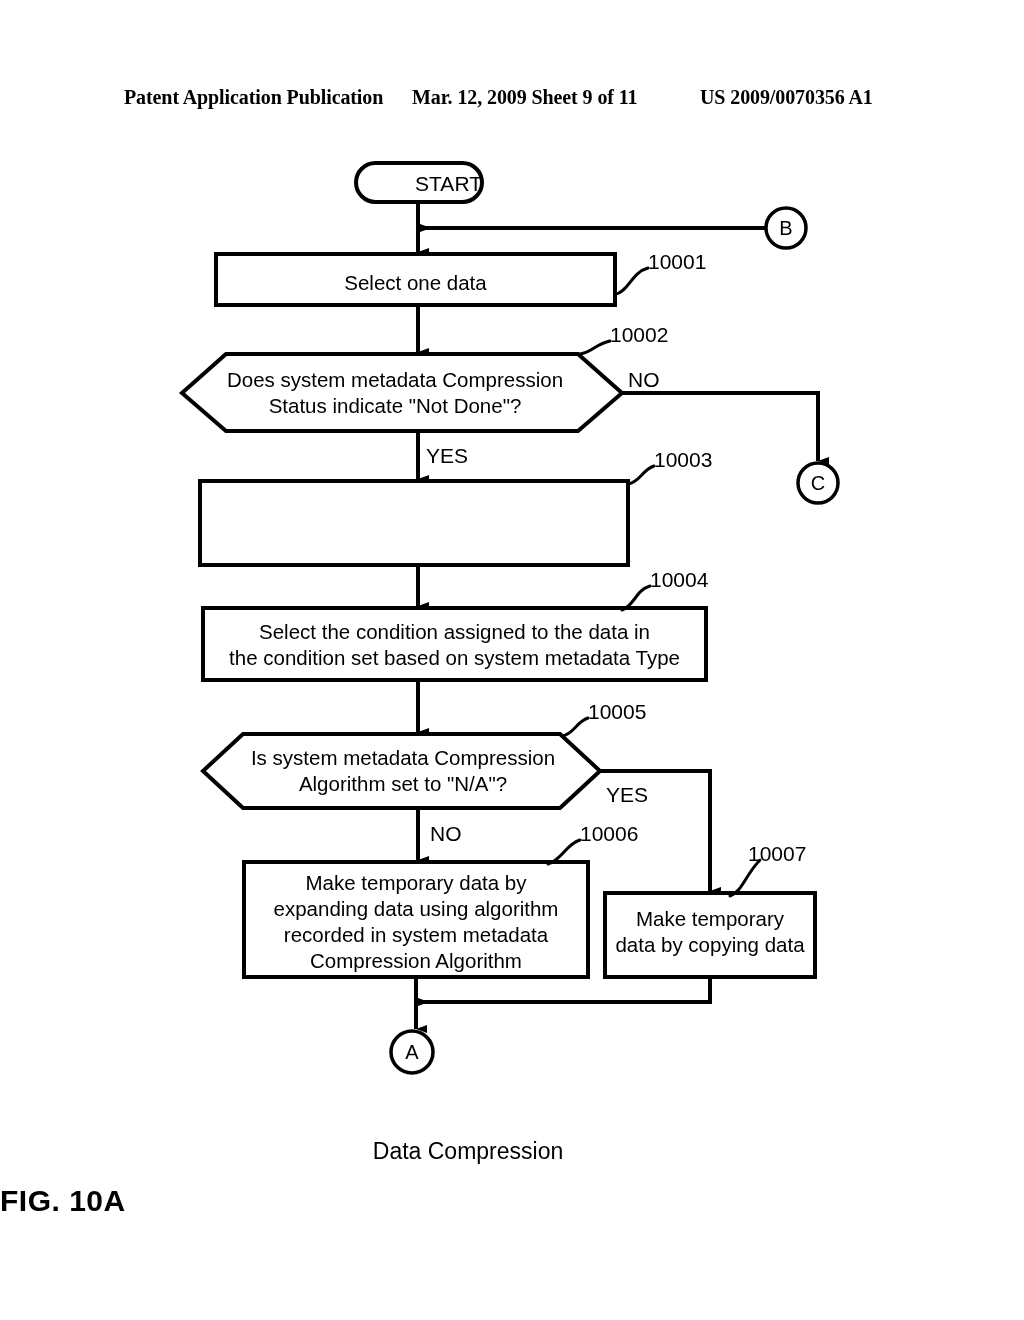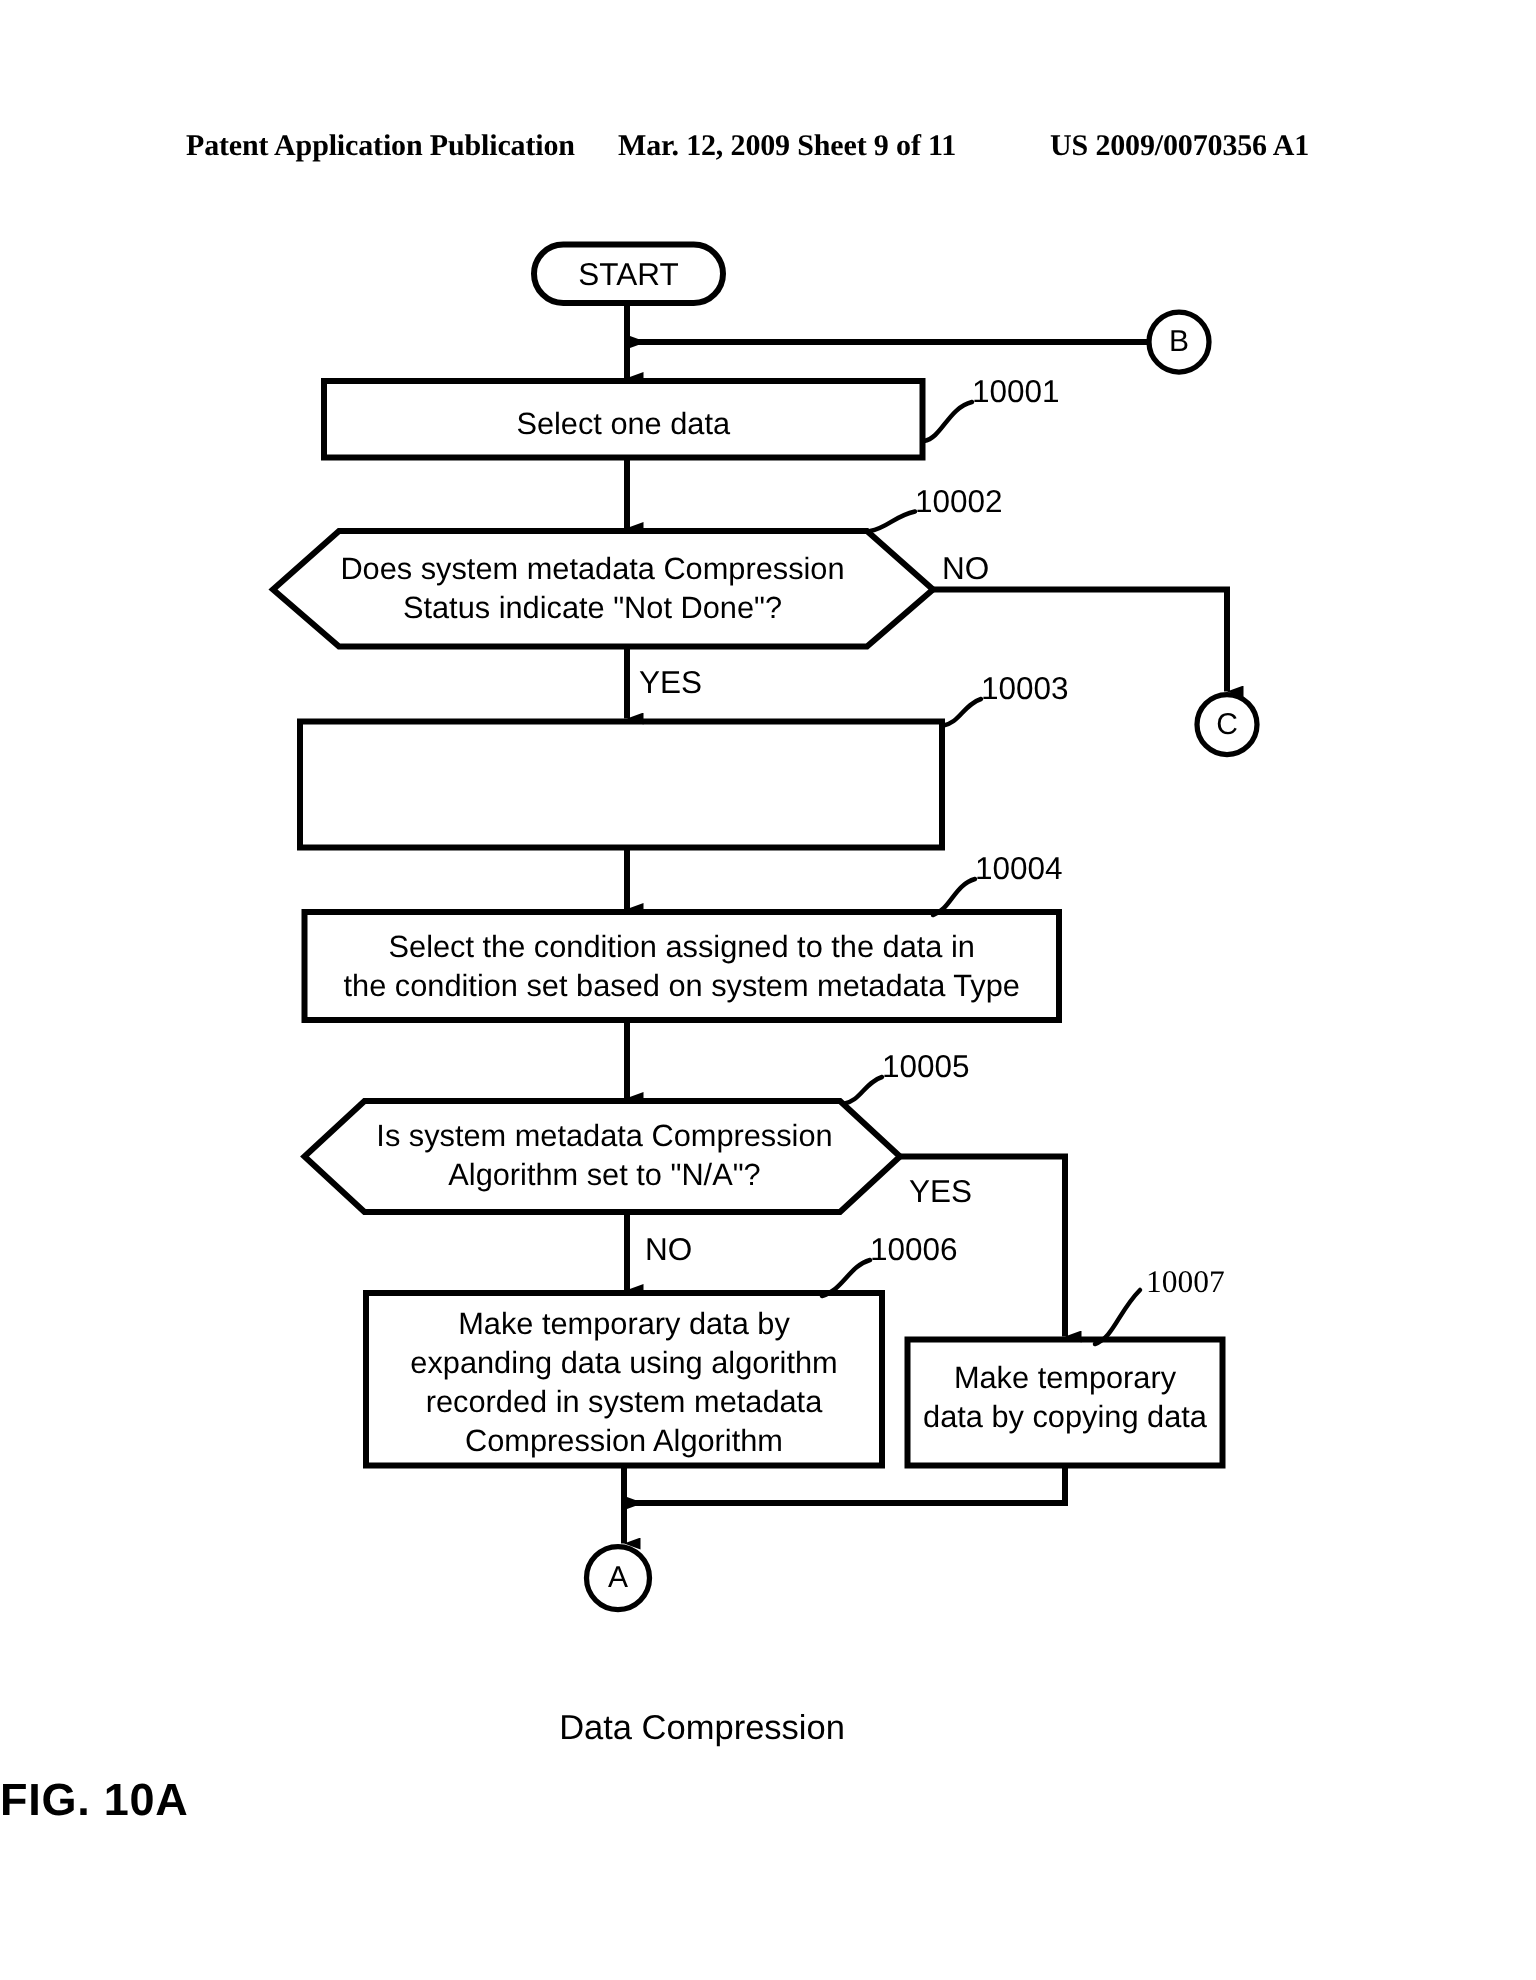--- a/index.html
+++ b/index.html
@@ -80,21 +80,21 @@
     text-align: center;
     font-size: 20.5px;
     line-height: 26px;
     color: #000;
     white-space: pre-line;
     font-family: "Liberation Sans", sans-serif;
   }
   .shape-label {
     position: absolute;
     font-size: 21px;
-    text-align: center;
+    text-align: right;
     font-family: "Liberation Sans", sans-serif;
   }
   .ref-num {
     position: absolute;
     font-size: 21px;
     font-family: "Liberation Sans", sans-serif;
     white-space: nowrap;
   }
   .branch-label {
     position: absolute;
@@ -224,21 +224,21 @@
 
   <div class="box-text" style="left:605px; top:906px; width:210px;text-align:center;">Make temporary
 data by copying data</div>
 
   <div class="ref-num" style="left:648px; top:250px;">10001</div>
   <div class="ref-num" style="left:610px; top:323px;">10002</div>
   <div class="ref-num" style="left:654px; top:448px;">10003</div>
   <div class="ref-num" style="left:650px; top:568px;">10004</div>
   <div class="ref-num" style="left:588px; top:700px;">10005</div>
   <div class="ref-num" style="left:580px; top:822px;text-align:center;">10006</div>
-  <div class="ref-num" style="left:764px; top:842px;font-family:Liberation Serif, serif;">10007</div>
+  <div class="ref-num" style="left:748px; top:842px;">10007</div>
 
   <div class="branch-label" style="left:628px; top:368px;">NO</div>
   <div class="branch-label" style="left:426px; top:444px;">YES</div>
   <div class="branch-label" style="left:606px; top:783px;">YES</div>
   <div class="branch-label" style="left:430px; top:822px;">NO</div>
 
   <div class="conn-letter" style="left:766px; top:217px; width:40px;">B</div>
   <div class="conn-letter" style="left:798px; top:472px; width:40px;">C</div>
   <div class="conn-letter" style="left:392px; top:1041px; width:40px;">A</div>
 

